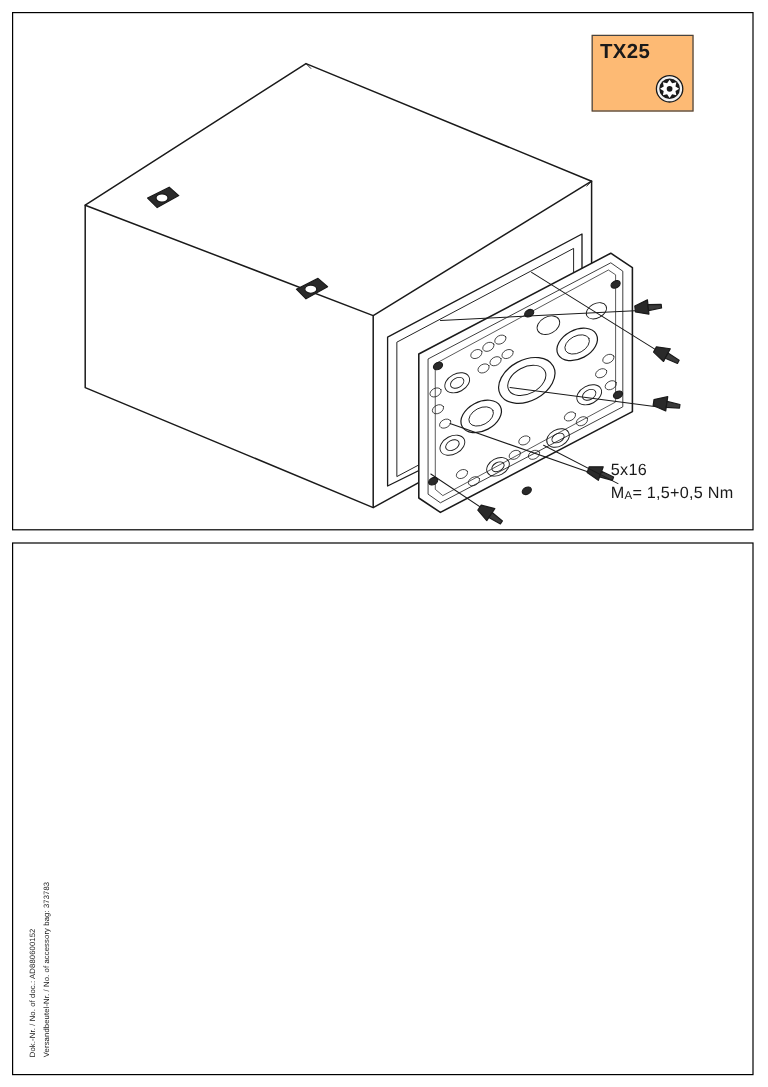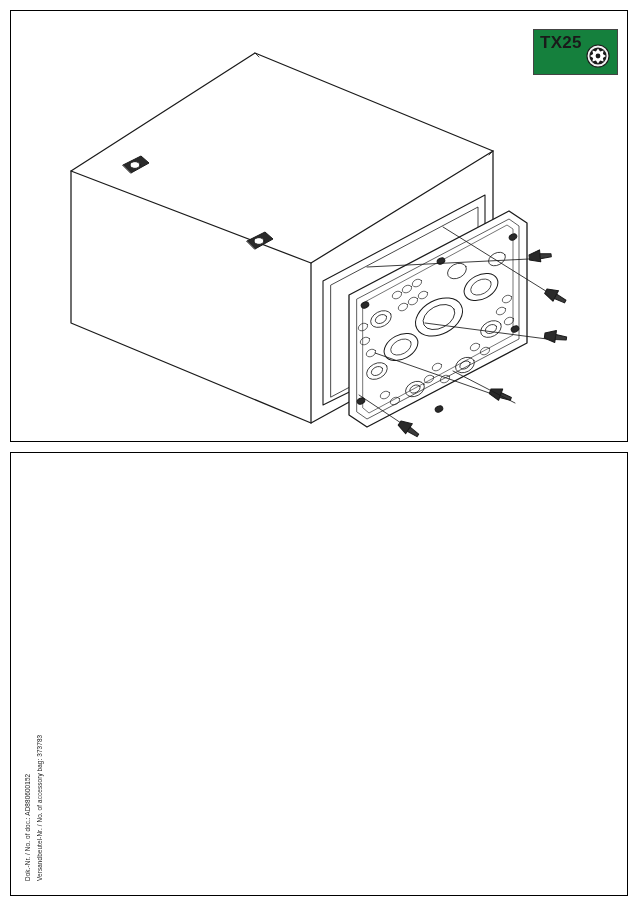--- a/index.html
+++ b/index.html
@@ -4,21 +4,21 @@
 <style>
   html,body{margin:0;padding:0;background:#ffffff;}
   body{width:640px;height:906px;font-family:"Liberation Sans",sans-serif;color:#1a1a1a;overflow:hidden;}
   .sheet{position:relative;width:640px;height:906px;}
 
   
   .panel-top{position:absolute;left:10px;top:10px;width:618px;height:432px;border:1.3px solid #000;box-sizing:border-box;}
   .panel-bottom{position:absolute;left:10px;top:452px;width:618px;height:444px;border:1.3px solid #000;box-sizing:border-box;}
 
   
-  .tool-box{position:absolute;left:533px;top:29px;width:85px;height:46px;border:1.4px solid #444;box-sizing:border-box;background:#15803d;}
+  .tool-box{position:absolute;left:493px;top:29px;width:85px;height:64px;border:1.4px solid #444;box-sizing:border-box;background:#fdba74;}
   .tool-label{position:absolute;left:6px;top:3px;font-size:17px;font-weight:bold;letter-spacing:.3px;}
   .torx{position:absolute;right:6px;bottom:5px;width:26px;height:26px;}
 
   
   .illus-top{position:absolute;left:12px;top:12px;width:614px;height:428px;}
 
   
   .callout{position:absolute;left:498px;top:371px;font-size:13.5px;line-height:1.42;letter-spacing:.2px;}
   .callout .l2{white-space:nowrap;}
   .sub{font-size:9.5px;vertical-align:-1px;}
@@ -140,20 +140,26 @@
             <path d="M0 0 L11 -4 L11 8 L0 5 Z" fill="#2a2a2a"></path>
             <path d="M11 0 L22 1 L22 4 L11 5 Z" fill="#3a3a3a"></path>
           </g>
 
           <path d="M430 348 L492 380" stroke-width="0.85"></path>
         </g>
 
       </g>
     </svg>
 
+    <div class="callout">
+      <div>5x16</div>
+      <div class="l2">
+        <span>M</span><span class="sub">A</span><span>= 1,5+0,5  Nm</span>
+      </div>
+    </div>
   </div>
 
   <div class="tool-box">
     <div class="tool-label">TX25</div>
     <svg class="torx" viewBox="0 0 26 26">
       <circle cx="13" cy="13" r="11" fill="#f2f2f2" stroke="#1a1a1a" stroke-width="1.1"></circle>
       <circle cx="13" cy="13" r="8.6" fill="#1a1a1a"></circle>
       <path d="M13 5.4 L15.1 8.4 L18.6 7.6 L17.9 11.1 L21 13 L17.9 14.9 L18.6 18.4 L15.1 17.6 L13 20.6 L10.9 17.6 L7.4 18.4 L8.1 14.9 L5 13 L8.1 11.1 L7.4 7.6 L10.9 8.4 Z" fill="#ffffff"></path>
       <circle cx="13" cy="13" r="2.4" fill="#1a1a1a"></circle>
     </svg>

